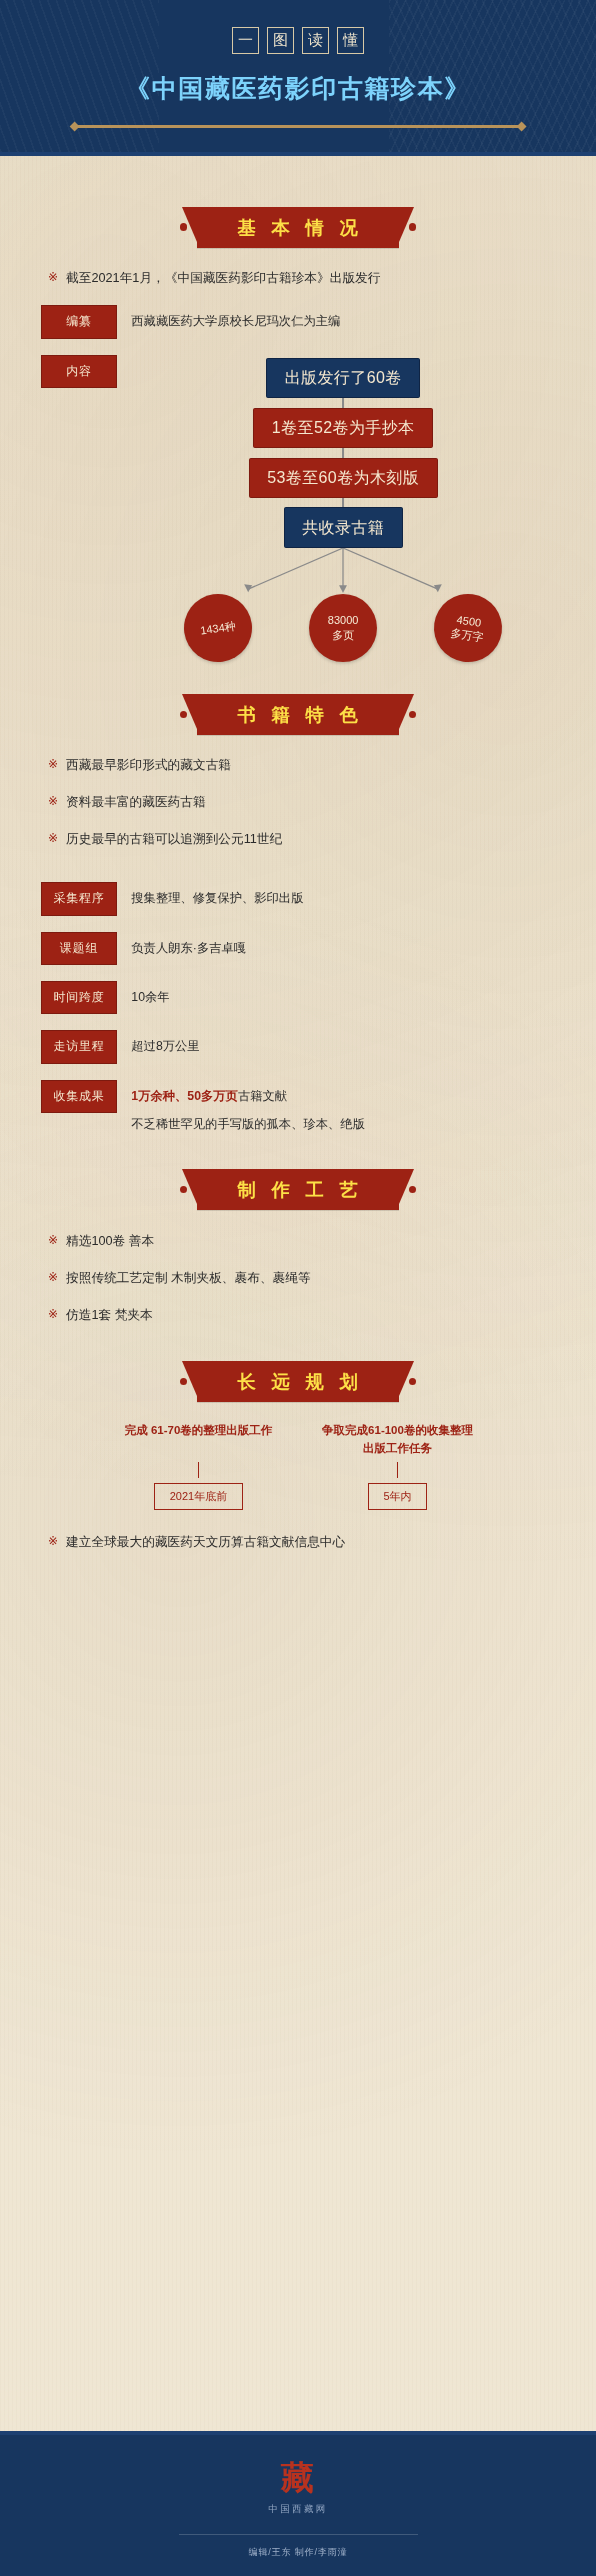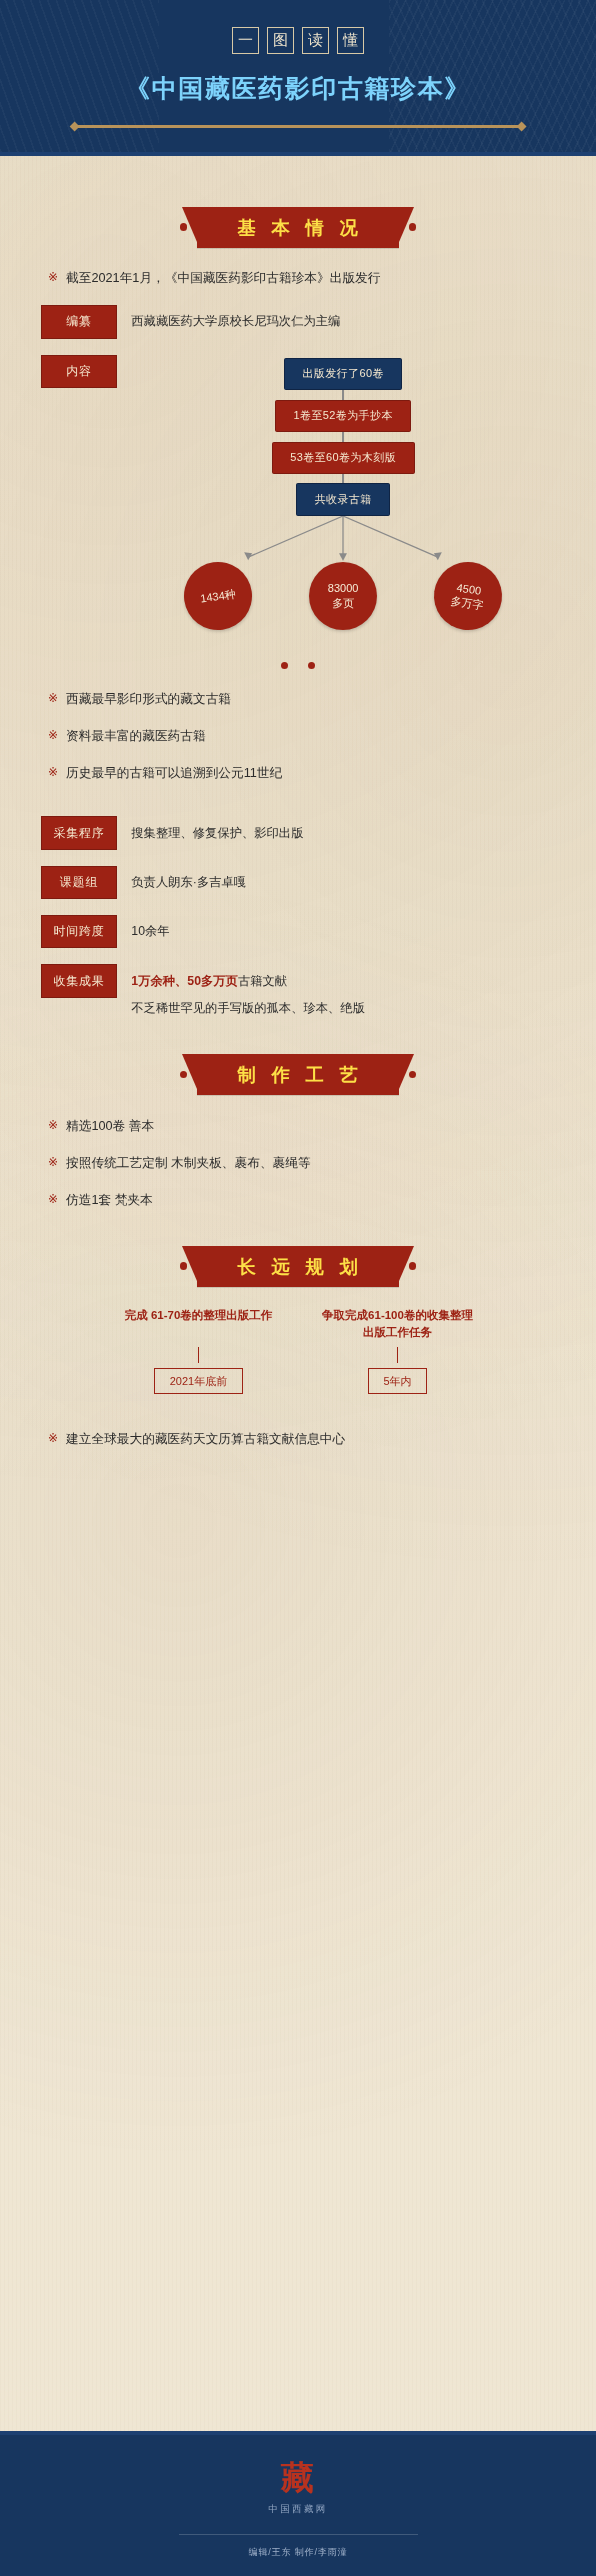--- a/index.html
+++ b/index.html
@@ -200,21 +200,21 @@
 
   
   .flow {
     display: flex;
     flex-direction: column;
     align-items: center;
     margin-top: 3.2px;
   }
   .flow-box {
     color: #f5e8cf;
-    font-size: 11px;
+    font-size: 16px;
     padding: 6.4px 17.5px;
     margin-bottom: 0;
     text-align: center;
     letter-spacing: 0.4px;
     border-radius: 1.6px;
   }
   .fb-dark { background: #17365f; border: 0.8px solid #0f2444; }
   .fb-red  { background: #9d2214; border: 0.8px solid #7d1a0f; }
   .connector {
     width: 1.6px; height: 9.5px;
@@ -248,21 +248,21 @@
   }
   .circ.c2 { transform: rotate(0deg); }
   .circ.c3 { transform: rotate(8deg); }
 
   
   .plan {
     display: flex;
     justify-content: center;
     gap: 48px;
     margin-top: 8px;
-    margin-bottom: 35px;
+    margin-bottom: 22px;
   }
   .plan-col {
     width: 151px;
     display: flex;
     flex-direction: column;
     align-items: center;
   }
   .plan-head {
     color: #9d2214;
     font-size: 11.5px;
@@ -394,20 +394,21 @@
             </div>
 
           </div>
         </div>
       </div>
     </div>
 
     <div class="section" style="margin-top:32px;">
       <div class="banner-wrap">
         <span class="dot"></span>
+        <div class="banner">书 籍 特 色</div>
         <span class="dot"></span>
       </div>
       <div class="bullets">
         <div class="bullet">
           <span class="mark">※</span>
           <span class="txt">西藏最早影印形式的藏文古籍</span>
         </div>
         <div class="bullet">
           <span class="mark">※</span>
           <span class="txt">资料最丰富的藏医药古籍</span>
@@ -431,20 +432,24 @@
           <div class="tag wide">课题组</div>
           <div class="row-text">负责人朗东·多吉卓嘎</div>
         </div>
 
         <div class="row">
           <div class="tag wide">时间跨度</div>
           <div class="row-text">10余年</div>
         </div>
 
 
+        <div class="row">
+          <div class="tag wide">走访里程</div>
+          <div class="row-text">超过8万公里</div>
+        </div>
 
         <div class="row">
           <div class="tag wide">收集成果</div>
           <div class="row-text">
             <span class="red">1万余种、50多万页</span><span>古籍文献</span>
             <span class="sub">不乏稀世罕见的手写版的孤本、珍本、绝版</span>
           </div>
         </div>
 
       </div>

